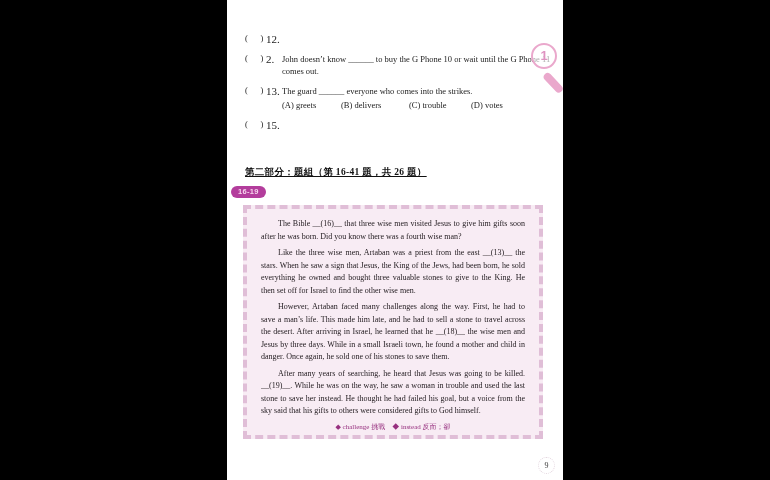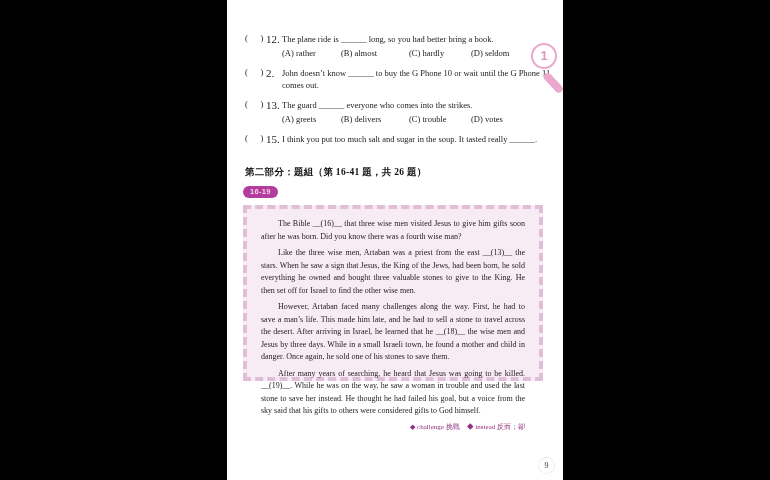--- a/index.html
+++ b/index.html
@@ -32,51 +32,52 @@
   .opt-a { width: 59px; }
   .opt-b { width: 68px; }
   .opt-c { width: 62px; }
   .opt-d { flex: 1; }
 
   
   .section-title {
     position: absolute; left: 18px; top: 166px;
     font-size: 9.5px; font-weight: bold; color: #111;
     letter-spacing: 0.3px;
+    text-decoration: underline;
   }
   .range-badge {
-    position: absolute; left: 16px; top: 186px;
+    position: absolute; left: 4px; top: 186px;
     background: #b33d9c;
     color: #f6d3ec;
     font-family: "Liberation Sans", sans-serif;
     font-size: 7.5px; font-weight: bold;
     padding: 1px 7px 2px 7px;
     border-radius: 8px;
     letter-spacing: 0.3px;
   }
 
   
   .passage-box {
     position: absolute; left: 16px; top: 205px;
-    width: 300px; height: 176px;
+    width: 300px; height: 234px;
     box-sizing: border-box;
     background: #f8ecf4;
     border: 4px dashed #e0bed7;
     padding: 9px 14px 6px 14px;
   }
   .passage-box p {
     margin: 0 0 4px 0;
     font-size: 8px; line-height: 12.5px;
     text-indent: 17px;
     text-align: justify;
     color: #201a1e;
   }
   .glossary {
     margin-top: 2px;
-    text-align: right;
+    text-align: center;
     font-size: 7px;
     color: #97307f;
   }
 
   
   .magnifier {
     position: absolute; left: 304px; top: 43px;
     width: 34px; height: 56px;
   }
   .mag-circle {
@@ -113,29 +114,20 @@
 </head>
 <body>
 
 <div class="page">
 
   <div class="questions">
 
     <div class="q">
       <span class="q-paren">(      )</span>
       <span class="q-num">12.</span>
-      <div class="q-main">
-        <div class="q-text">The plane ride is ______ long, so you had better bring a book.</div>
-        <div class="q-opts">
-          <span class="opt opt-a">(A) rather</span>
-          <span class="opt opt-b">(B) almost</span>
-          <span class="opt opt-c">(C) hardly</span>
-          <span class="opt opt-d">(D) seldom</span>
-        </div>
-      </div>
     </div>
 
     <div class="q">
       <span class="q-paren">(      )</span>
       <span class="q-num">2.</span>
       <div class="q-main">
         <div class="q-text">John doesn’t know ______ to buy the G Phone 10 or wait until the G Phone 11 comes out.</div>
       </div>
     </div>
 
@@ -150,21 +142,20 @@
           <span class="opt opt-c">(C) trouble</span>
           <span class="opt opt-d">(D) votes</span>
         </div>
       </div>
     </div>
 
     <div class="q">
       <span class="q-paren">(      )</span>
       <span class="q-num">15.</span>
       <div class="q-main">
-        <div class="q-text">I think you put too much salt and sugar in the soup. It tasted really ______.</div>
       </div>
     </div>
 
   </div>
 
   <div class="section-title">第二部分：題組（第 16-41 題，共 26 題）</div>
 
   <span class="range-badge">16-19</span>
 
   <div class="passage-box">

